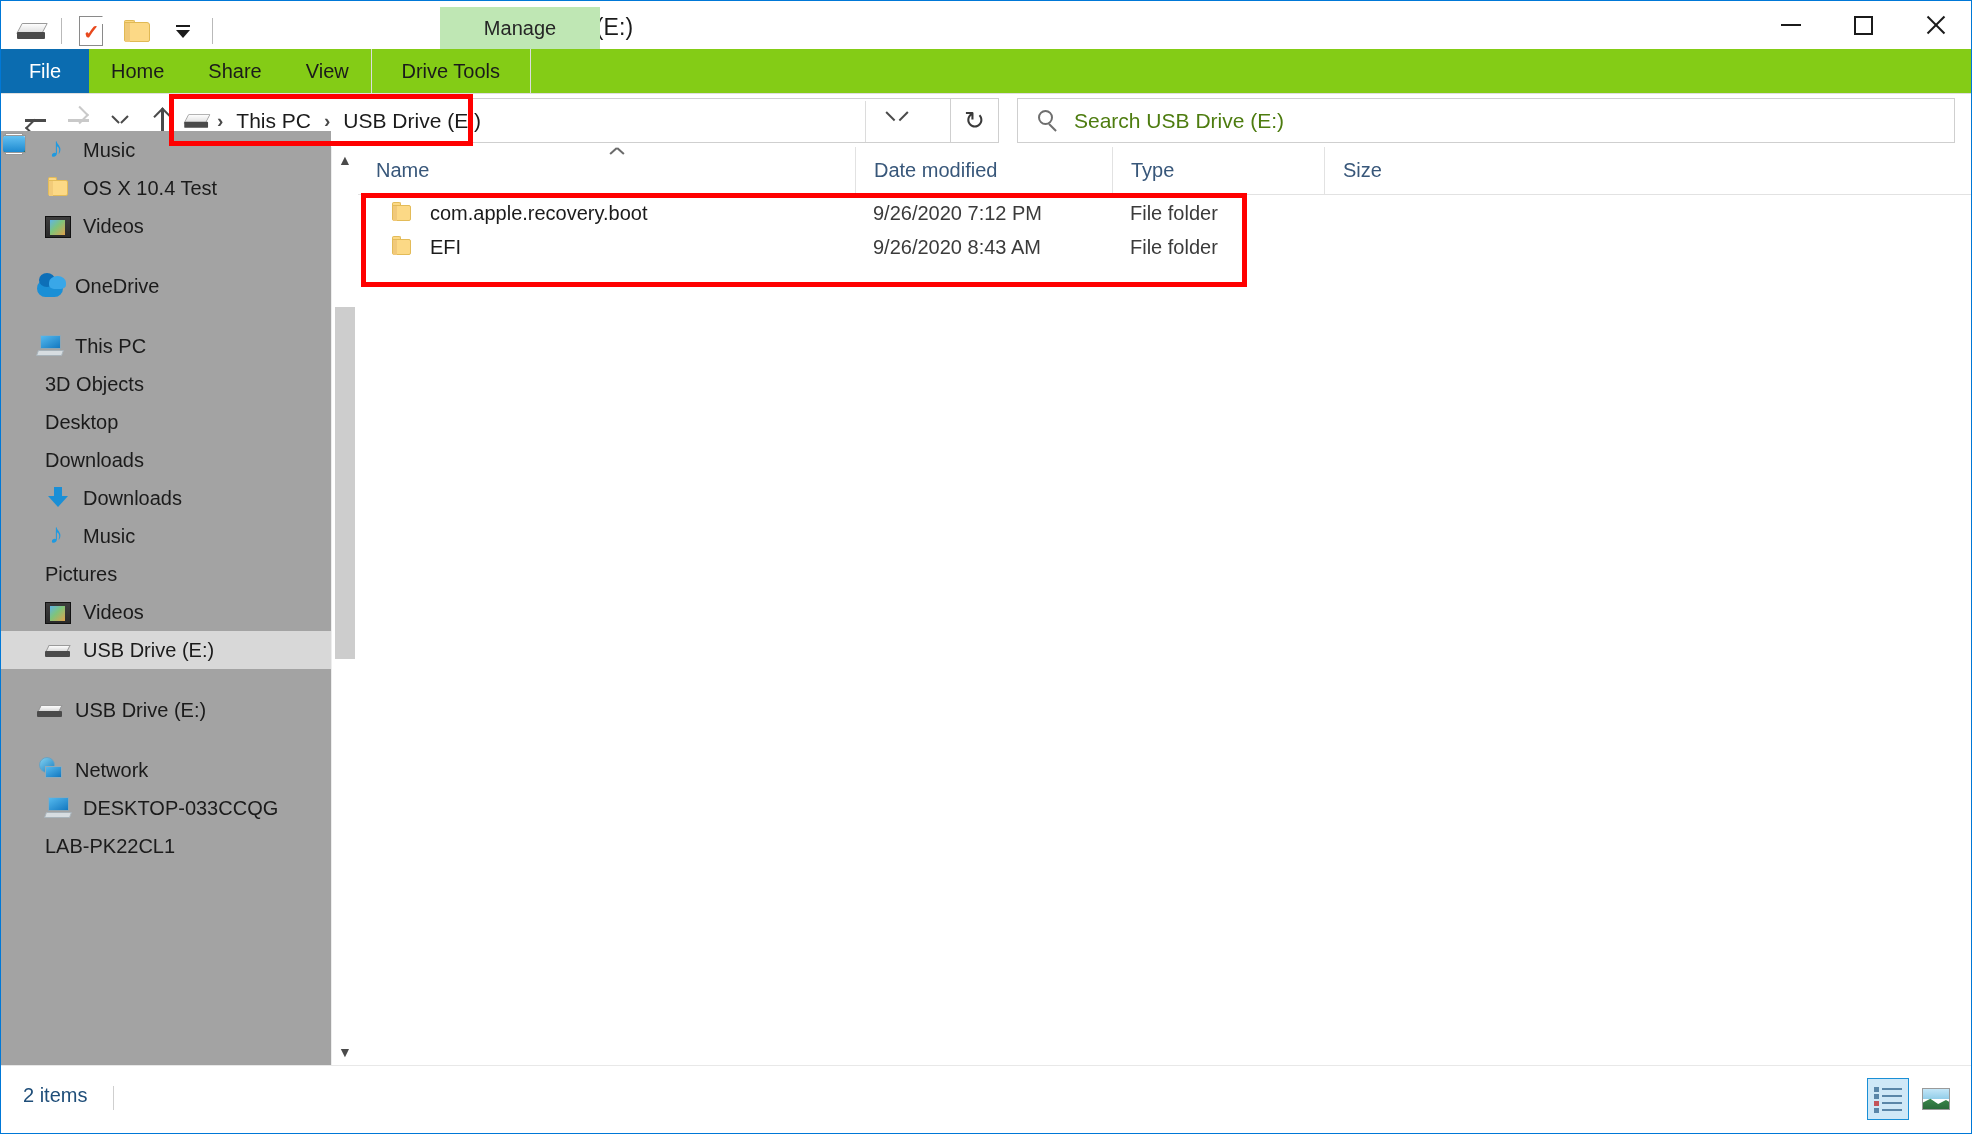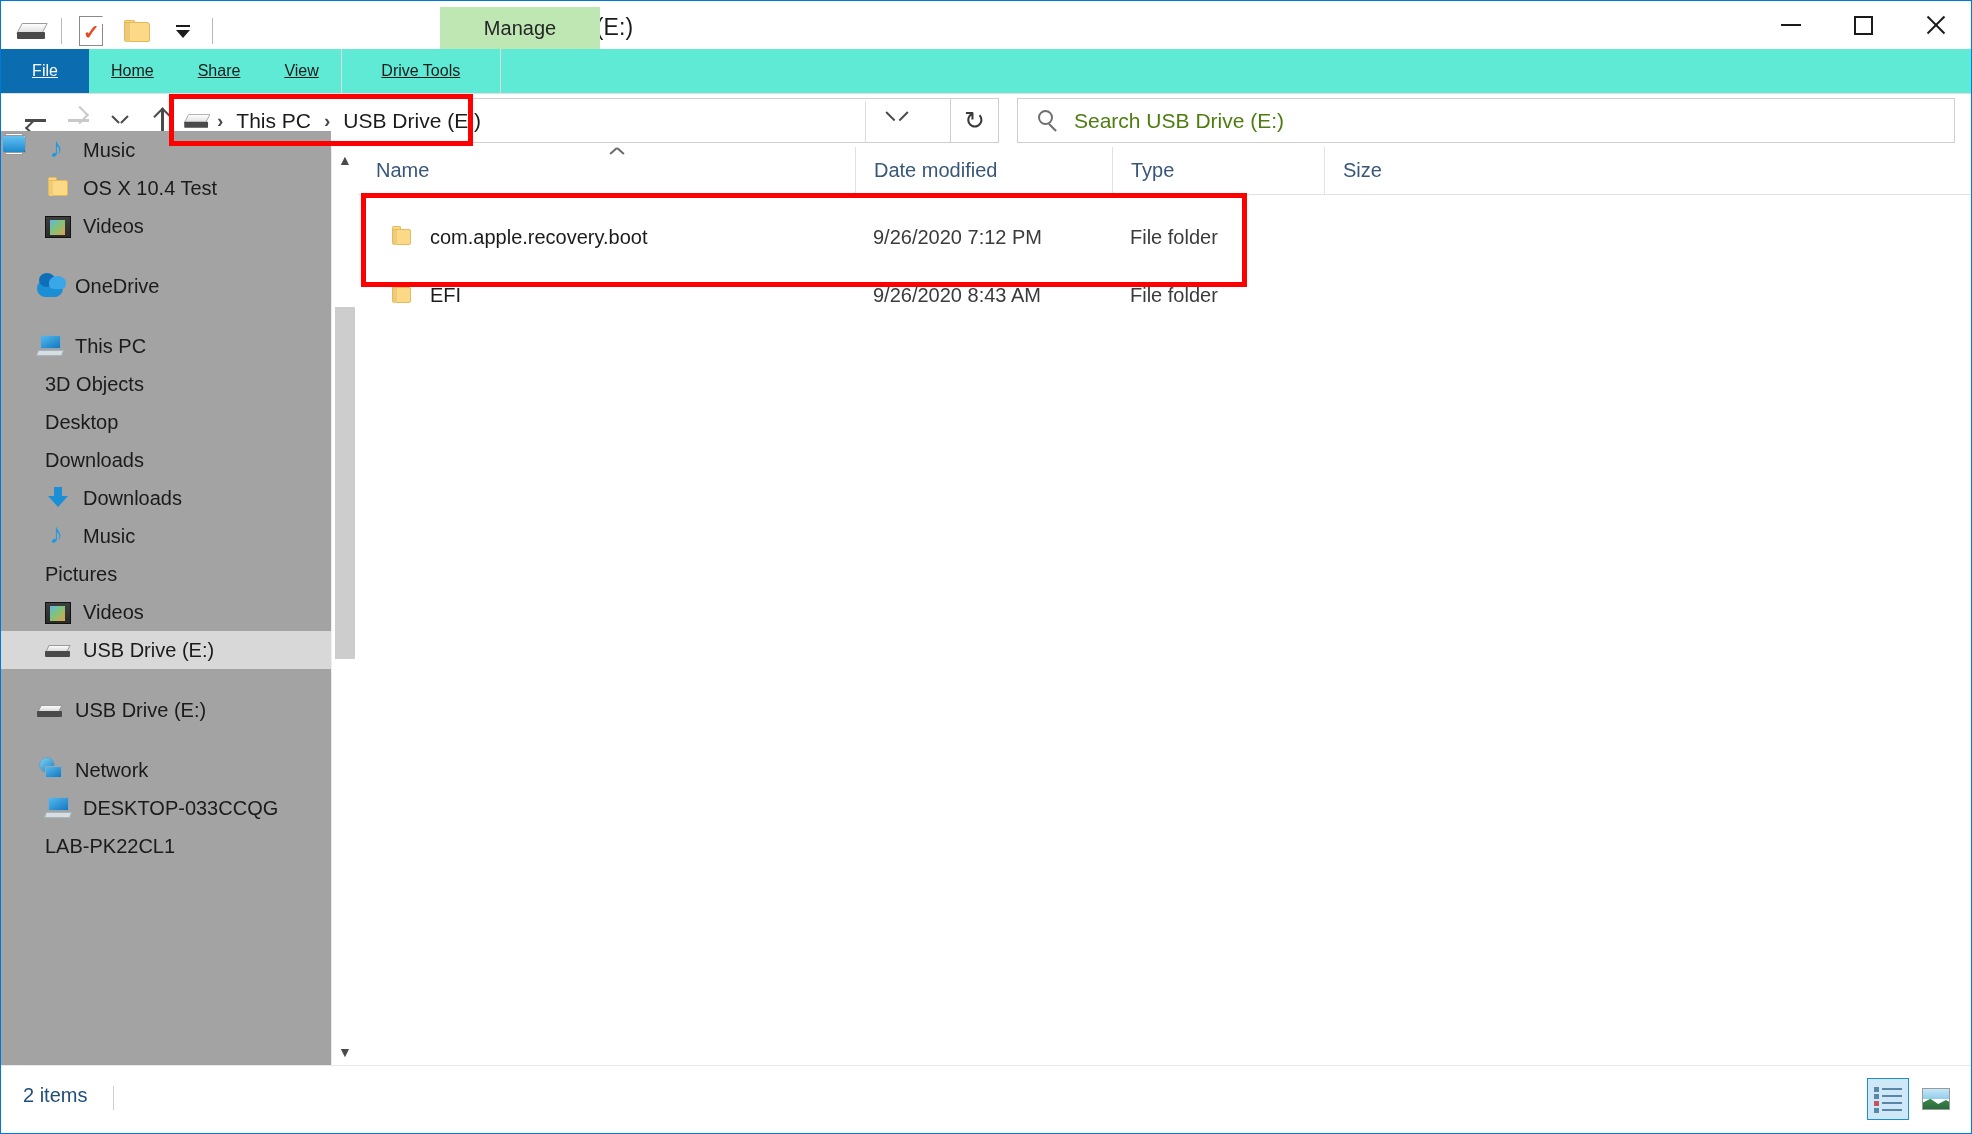--- a/index.html
+++ b/index.html
@@ -105,32 +105,32 @@
   .wc-close:before, .wc-close:after {
     content: ""; position: absolute; left: 0; top: 10px; width: 24px; height: 2px;
     background: #1b1b1b;
   }
   .wc-close:before { transform: rotate(45deg); }
   .wc-close:after  { transform: rotate(-45deg); }
 
   
   .ribbon {
     position: absolute; left: 0; top: 48px; width: 100%; height: 44px;
-    background: #5eead4;
+    background: #84cc16;
   }
   .contextual-head {
     position: absolute; left: 439px; top: -42px;
     width: 160px; height: 42px; background: #bfe7b4;
     display: flex; align-items: center; justify-content: center;
     font-size: 20px; color: #262626;
   }
   .tabs { position: absolute; left: 0; top: 0; display: flex; height: 44px; }
   .tab {
     height: 44px; display: flex; align-items: center; justify-content: center;
-    font-size: 16px; color: #1b1b1b; padding: 0 22px; cursor: default; text-decoration: underline;
+    font-size: 20px; color: #1b1b1b; padding: 0 22px; cursor: default;
   }
   .tab.file {
     background: #0b6cb0; color: #ffffff; width: 88px; padding: 0;
   }
   .tab.contextual {
     border-left: 1px solid #dcdcdc; border-right: 1px solid #dcdcdc;
     width: 160px; padding: 0;
   }
   .ribbon-right {
     position: absolute; right: 10px; top: 46px; display: flex; align-items: center; gap: 20px;
@@ -425,21 +425,21 @@
     position: absolute; left: 252px; top: 2px; width: 14px; height: 10px;
   }
   .sort-caret:before, .sort-caret:after {
     content:""; position:absolute; top: 4px; width: 9px; height: 1.6px; background: #6a6a6a;
   }
   .sort-caret:before { left:0; transform: rotate(-42deg); transform-origin:left center; }
   .sort-caret:after  { right:0; transform: rotate(42deg); transform-origin:right center; }
 
   .rows { position: absolute; left: 0; top: 49px; width: 100%; }
   .row {
-    height: 34px; display: flex; align-items: center; font-size: 20px; color: #1b1b1b; margin-top: 24px;
+    height: 34px; display: flex; align-items: center; font-size: 20px; color: #1b1b1b;
   }
   .cell { display: flex; align-items: center; height: 34px; }
   .cell-name { width: 497px; padding-left: 32px; gap: 16px; }
   .cell-date { width: 257px; padding-left: 18px; color: #3b3b3b; }
   .cell-type { width: 212px; padding-left: 18px; color: #3b3b3b; }
   .cell-size { width: 222px; padding-left: 18px; color: #3b3b3b; }
   .row-folder-icon { width: 24px; height: 24px; position: relative; flex: 0 0 24px; }
   .row-folder-icon .fb {
     position: absolute; left: 2px; top: 4px; width: 19px; height: 16px;
     background: #fcd986; border: 1px solid #e3bb58; border-radius: 1px 2px 2px 2px;

